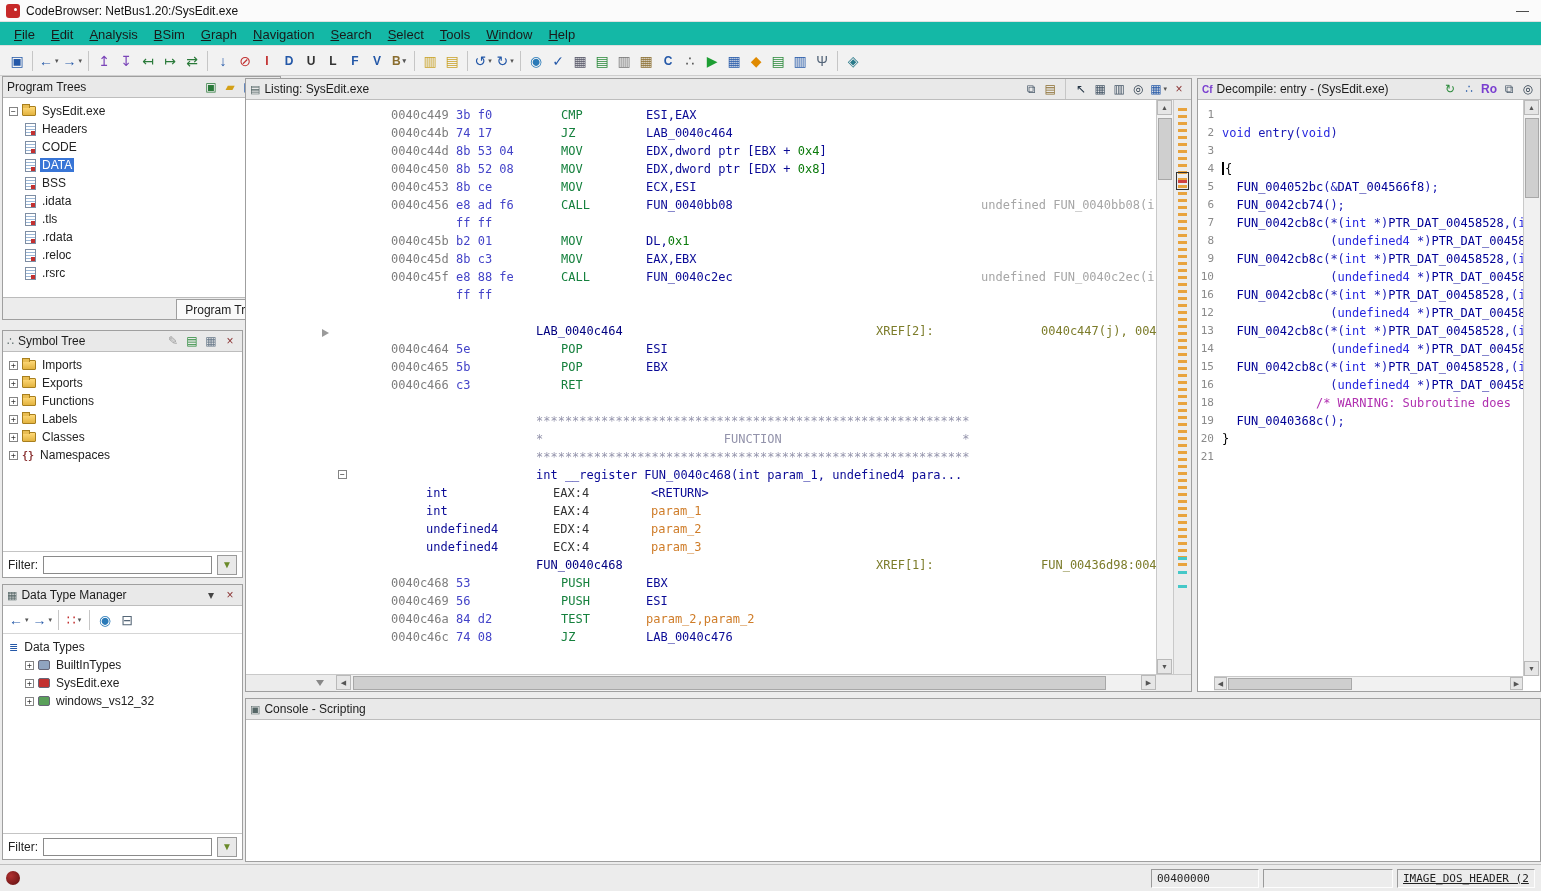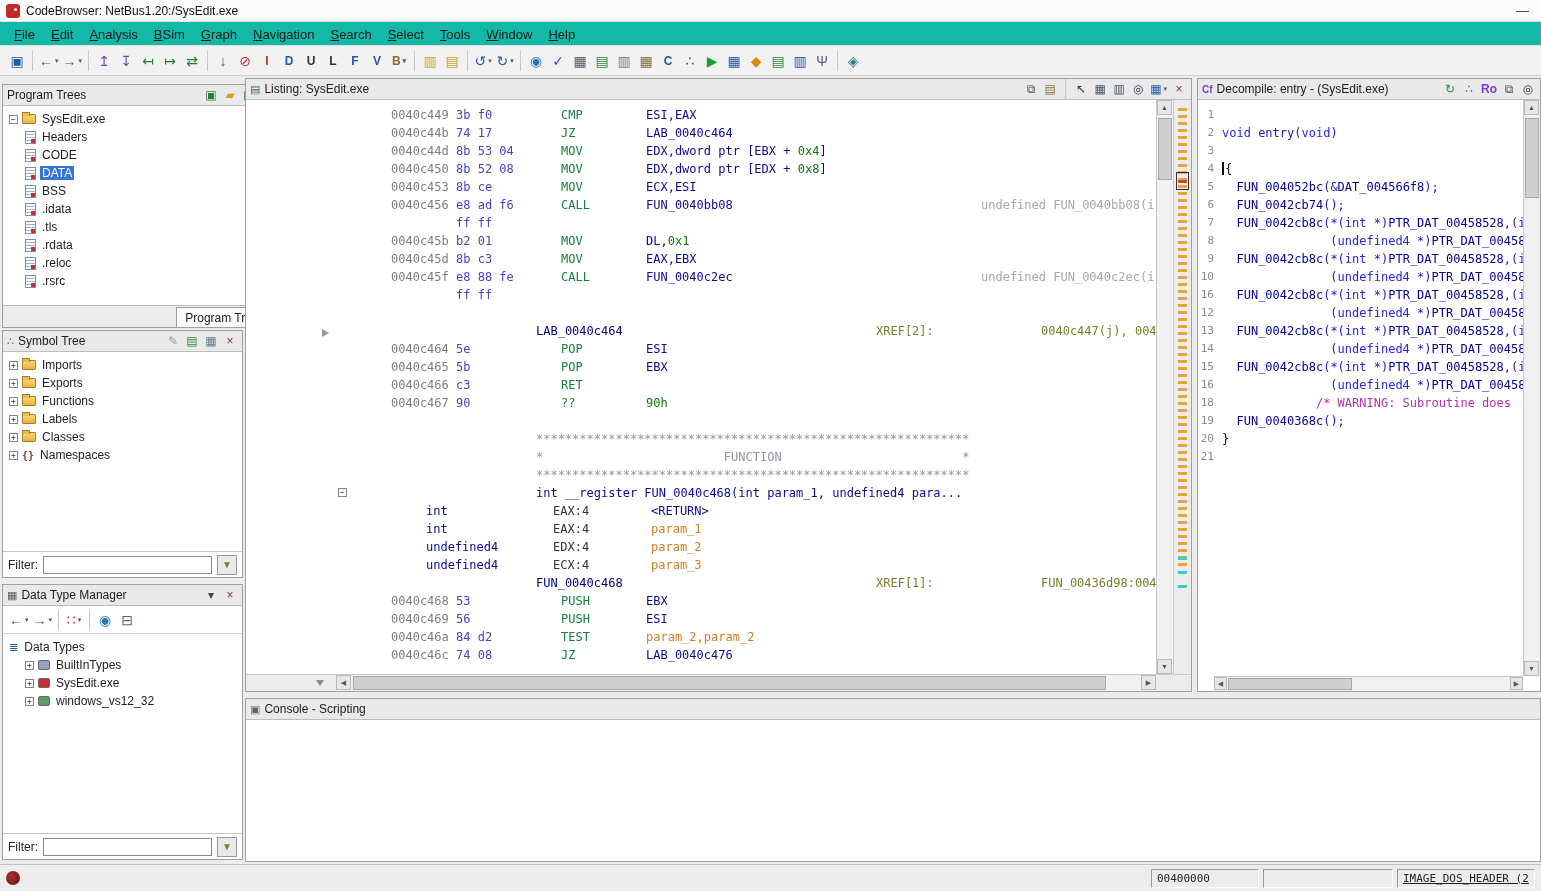--- a/index.html
+++ b/index.html
@@ -25,21 +25,21 @@
 
   
   .workspace { position:relative; height:788px; }
   .panel { position:absolute; background:#fff; border:1px solid #9f9f9f; }
   .phead { height:21px; background:#e9e9e9; border-bottom:1px solid #bdbdbd; display:flex; align-items:center; gap:4px; padding:0 4px; font-size:12px; color:#1c1c1c; white-space:nowrap; overflow:hidden; }
   .ph-icon { font-size:11px; color:#566; flex:none; }
   .ph-title { overflow:hidden; text-overflow:ellipsis; }
   .ph-btns { margin-left:auto; display:flex; align-items:center; gap:3px; }
   .ph-btns .tbicon { min-width:16px; height:16px; font-size:12px; margin:0; }
 
-  .panel-pt  { left:2px; top:8px; width:279px; height:244px; }
+  .panel-pt  { left:2px; top:0; width:279px; height:244px; }
   .panel-st  { left:2px; top:254px; width:241px; height:248px; }
   .panel-dtm { left:2px; top:508px; width:241px; height:276px; }
   .panel-listing   { left:245px; top:2px; width:947px; height:614px; }
   .panel-decompile { left:1197px; top:2px; width:344px; height:614px; }
   .panel-console   { left:245px; top:622px; width:1296px; height:164px; }
 
   
   .tree { padding:4px 2px; }
   .trow { display:flex; align-items:center; height:18px; gap:4px; padding-left:4px; font-size:12px; }
   .trow.child { padding-left:20px; }
@@ -376,21 +376,20 @@
         <div class="lrow"><span class="c-bytes">ff ff</span></div>
         <div class="lrow"><span class="c-addr">0040c45b</span><span class="c-bytes">b2 01</span><span class="c-mn">MOV</span><span class="c-op">DL,<span class="sc">0x1</span></span></div>
         <div class="lrow"><span class="c-addr">0040c45d</span><span class="c-bytes">8b c3</span><span class="c-mn">MOV</span><span class="c-op">EAX,EBX</span></div>
         <div class="lrow"><span class="c-addr">0040c45f</span><span class="c-bytes">e8 88 fe</span><span class="c-mn">CALL</span><span class="c-op">FUN_0040c2ec</span><span class="c-cmt">undefined FUN_0040c2ec(i</span></div>
         <div class="lrow"><span class="c-bytes">ff ff</span></div>
         <div class="lrow"></div>
         <div class="lrow"><span class="c-label">LAB_0040c464</span><span class="c-xrefl">XREF[2]:</span><span class="c-xrefs">0040c447(j), 0040c44b(j)</span></div>
         <div class="lrow"><span class="c-addr">0040c464</span><span class="c-bytes">5e</span><span class="c-mn">POP</span><span class="c-op">ESI</span></div>
         <div class="lrow"><span class="c-addr">0040c465</span><span class="c-bytes">5b</span><span class="c-mn">POP</span><span class="c-op">EBX</span></div>
         <div class="lrow"><span class="c-addr">0040c466</span><span class="c-bytes">c3</span><span class="c-mn">RET</span><span class="c-op"></span></div>
-        <div class="lrow"><span class="c-addr">0040c467</span><span class="c-bytes">90</span><span class="c-mn">??</span><span class="c-op"><span class="sc">90h</span></span></div>
         <div class="lrow"></div>
         <div class="lrow"><span class="c-plate">************************************************************</span></div>
         <div class="lrow"><span class="c-plate">*                         FUNCTION                         *</span></div>
         <div class="lrow"><span class="c-plate">************************************************************</span></div>
         <div class="lrow"><span class="collapse-box">−</span><span class="c-sig">int __register FUN_0040c468(int param_1, undefined4 para...</span></div>
         <div class="lrow"><span class="c-vty">int</span><span class="c-vreg">EAX:4</span><span class="c-vname">&lt;RETURN&gt;</span></div>
         <div class="lrow"><span class="c-vty">int</span><span class="c-vreg">EAX:4</span><span class="c-vname varc">param_1</span></div>
         <div class="lrow"><span class="c-vty">undefined4</span><span class="c-vreg">EDX:4</span><span class="c-vname varc">param_2</span></div>
         <div class="lrow"><span class="c-vty">undefined4</span><span class="c-vreg">ECX:4</span><span class="c-vname varc">param_3</span></div>
         <div class="lrow"><span class="c-label">FUN_0040c468</span><span class="c-xrefl">XREF[1]:</span><span class="c-xrefs">FUN_00436d98:00436db7(c)</span></div>

